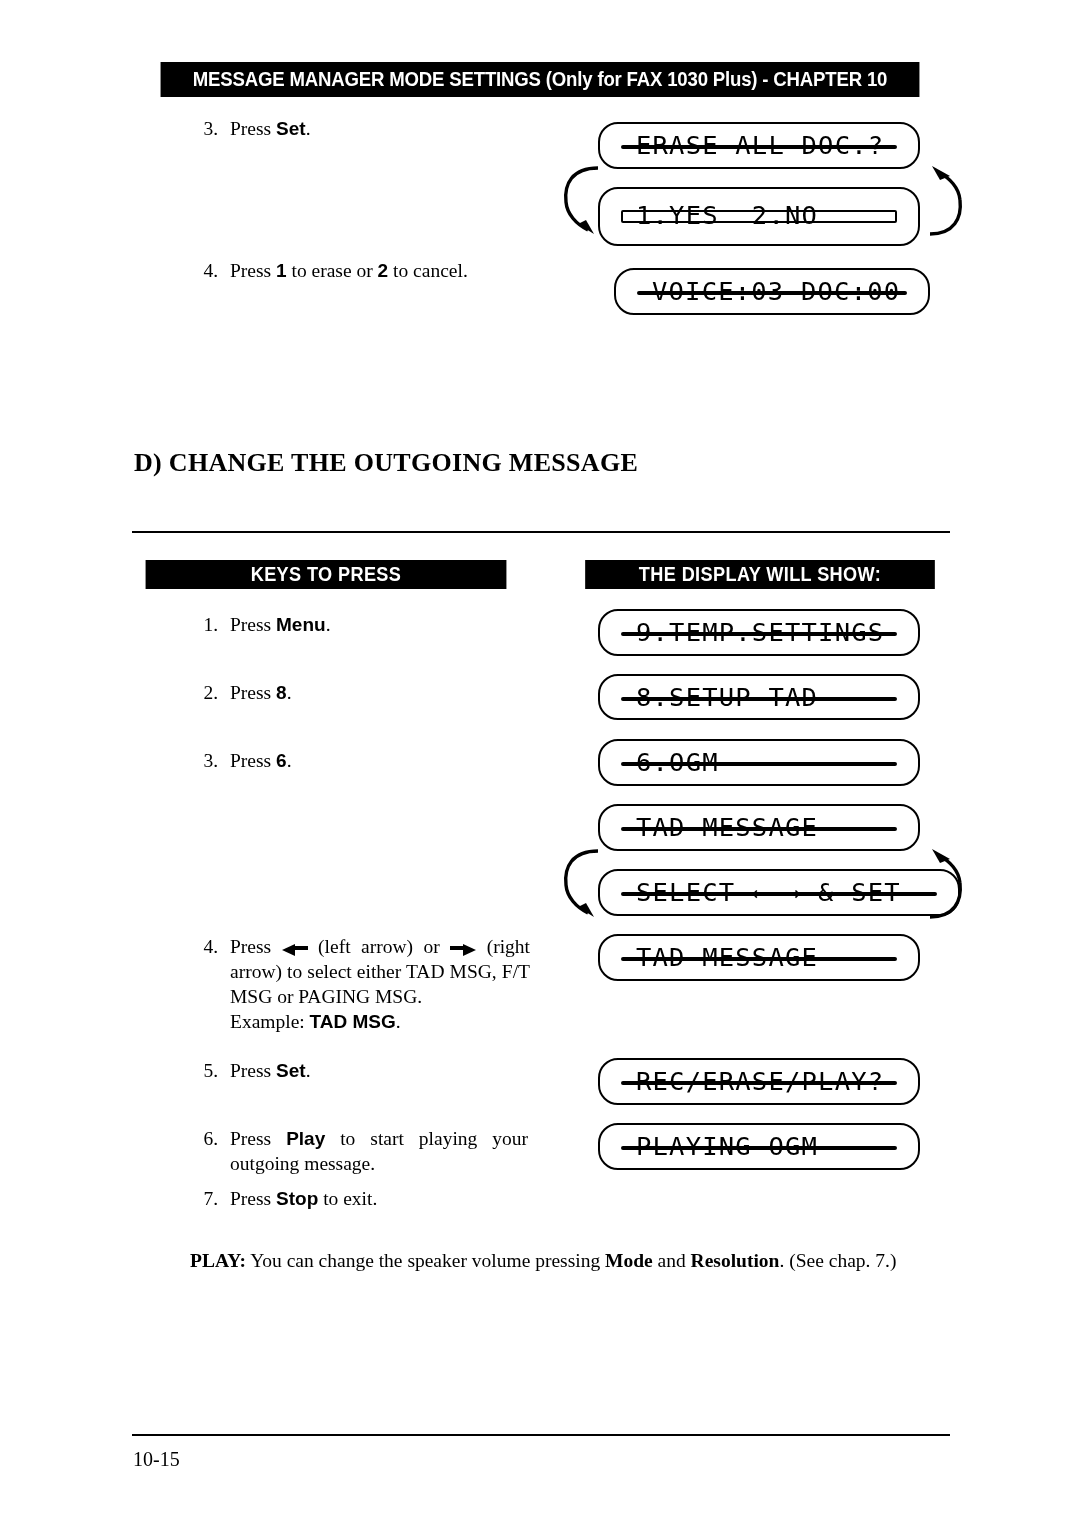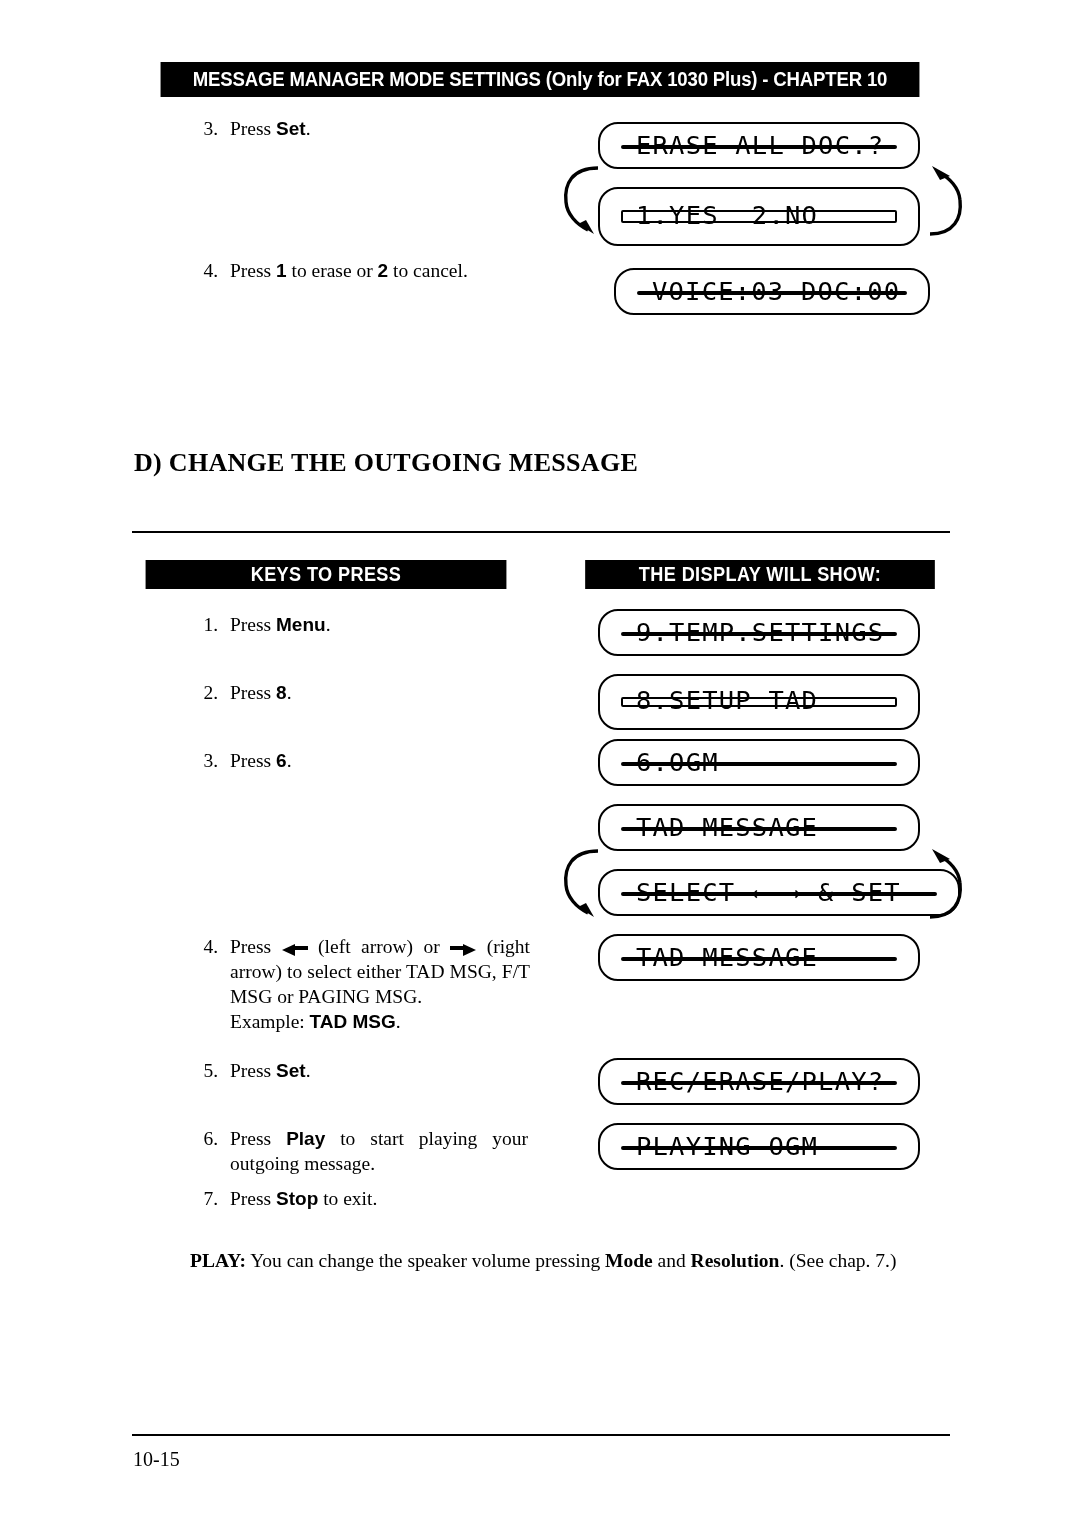--- a/index.html
+++ b/index.html
@@ -318,21 +318,21 @@
   <div class="step" style="left:190px; top:1186px; width:330px;">
     <span class="num">7.</span>
     <span class="body"><span>Press </span><b>Stop</b><span> to exit.</span></span>
   </div>
 
   <div class="lcd" style="left:598px; top:609px; width:322px; height:47px;">
     <div class="lcd-inner">
       <span class="lcd-text">9.TEMP.SETTINGS</span>
     </div>
   </div>
-  <div class="lcd" style="left:598px; top:674px; width:322px; height:56px;">
+  <div class="lcd" style="left:598px; top:674px; width:322px; height:46px;">
     <div class="lcd-inner">
       <span class="lcd-text">8.SETUP TAD</span>
     </div>
   </div>
   <div class="lcd" style="left:598px; top:739px; width:322px; height:47px;">
     <div class="lcd-inner">
       <span class="lcd-text">6.OGM</span>
     </div>
   </div>
   <div class="lcd" style="left:598px; top:804px; width:322px; height:47px;">

